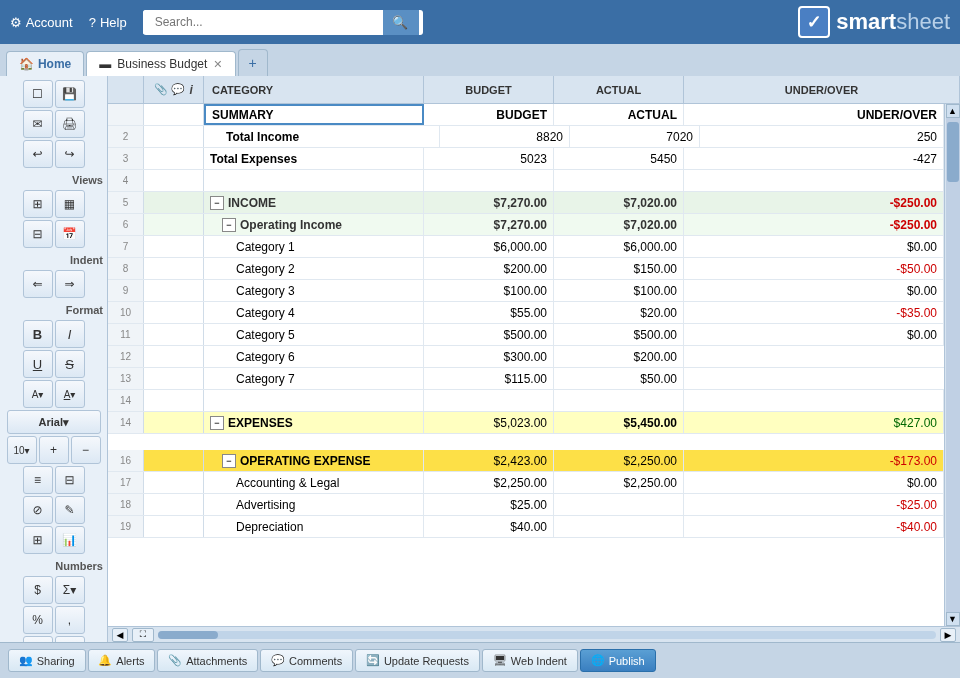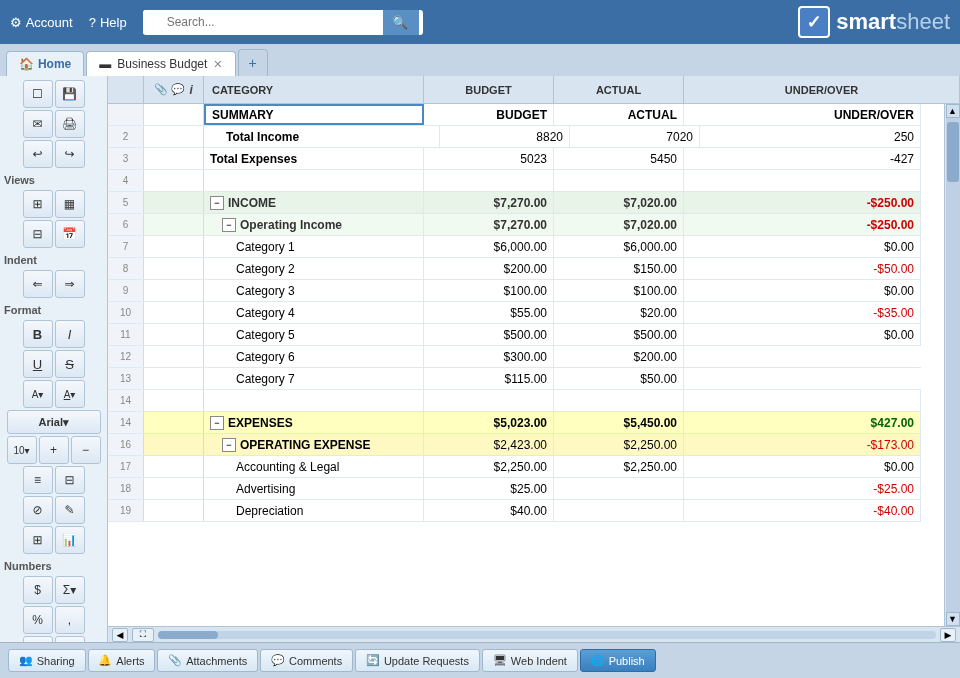--- a/index.html
+++ b/index.html
@@ -27,21 +27,21 @@
       display: flex;
       align-items: center;
       background: #fff;
       border-radius: 3px;
       overflow: hidden;
       width: 280px;
     }
     .search-bar input {
       border: none;
       outline: none;
-      padding: 5px 24px;
+      padding: 5px 12px;
       font-size: 12px;
       width: 240px;
       color: #888;
     }
     .search-bar .search-btn {
       background: #5a8fc3;
       border: none;
       padding: 5px 10px;
       cursor: pointer;
       color: #fff;
@@ -149,21 +149,21 @@
       display: flex;
       align-items: center;
       justify-content: center;
       cursor: pointer;
       font-size: 12px;
       color: #333;
     }
     .sidebar-label {
       font-size: 11px;
       color: #555;
-      text-align: left;
+      text-align: right;
       padding: 4px 0 2px;
       font-weight: bold;
     }
     .sidebar-wide-btn {
       background: linear-gradient(to bottom, #f5f8fc, #dce8f4);
       border: 1px solid #b0c4d8;
       border-radius: 3px;
       width: 94px;
       height: 24px;
       display: flex;
@@ -382,21 +382,20 @@
       background: #8aabcc;
       border-radius: 4px;
       position: absolute;
       left: 0;
     }
 
     .sheet-and-vscroll {
       display: flex;
       flex: 1;
       overflow: hidden;
-      gap: 23px;
     }
   </style>
 </head>
 <body>
 
 <div class="top-nav">
   <div class="top-nav-left">
     <div class="nav-item">
       <span>⚙</span>
       <span>Account</span>
@@ -672,26 +671,26 @@
           <div class="cell cell-underover"></div>
         </div>
 
         <div class="sheet-row row-expenses">
           <div class="row-num">14</div>
           <div class="row-icons"></div>
           <div class="cell cell-category" style="font-weight:bold;">
             <span class="collapse-icon">−</span>
             EXPENSES
           </div>
-          <div class="cell cell-budget" style="font-weight:bold;text-align:center;">$5,023.00</div>
+          <div class="cell cell-budget" style="font-weight:normal;text-align:center;">$5,023.00</div>
           <div class="cell cell-actual" style="font-weight:bold;">$5,450.00</div>
-          <div class="cell cell-underover positive" style="font-weight:bold;">$427.00</div>
-        </div>
-
-        <div class="sheet-row" style="background:#fef9c3;">
+          <div class="cell cell-underover positive" style="font-weight:normal;">$427.00</div>
+        </div>
+
+        <div class="sheet-row" style="background:#fde047;margin-top:16px;">
           <div class="row-num">16</div>
           <div class="row-icons"></div>
           <div class="cell cell-category indent-1" style="font-weight:bold;">
             <span class="collapse-icon">−</span>
             OPERATING EXPENSE
           </div>
           <div class="cell cell-budget">$2,423.00</div>
           <div class="cell cell-actual">$2,250.00</div>
           <div class="cell cell-underover negative">-$173.00</div>
         </div>

